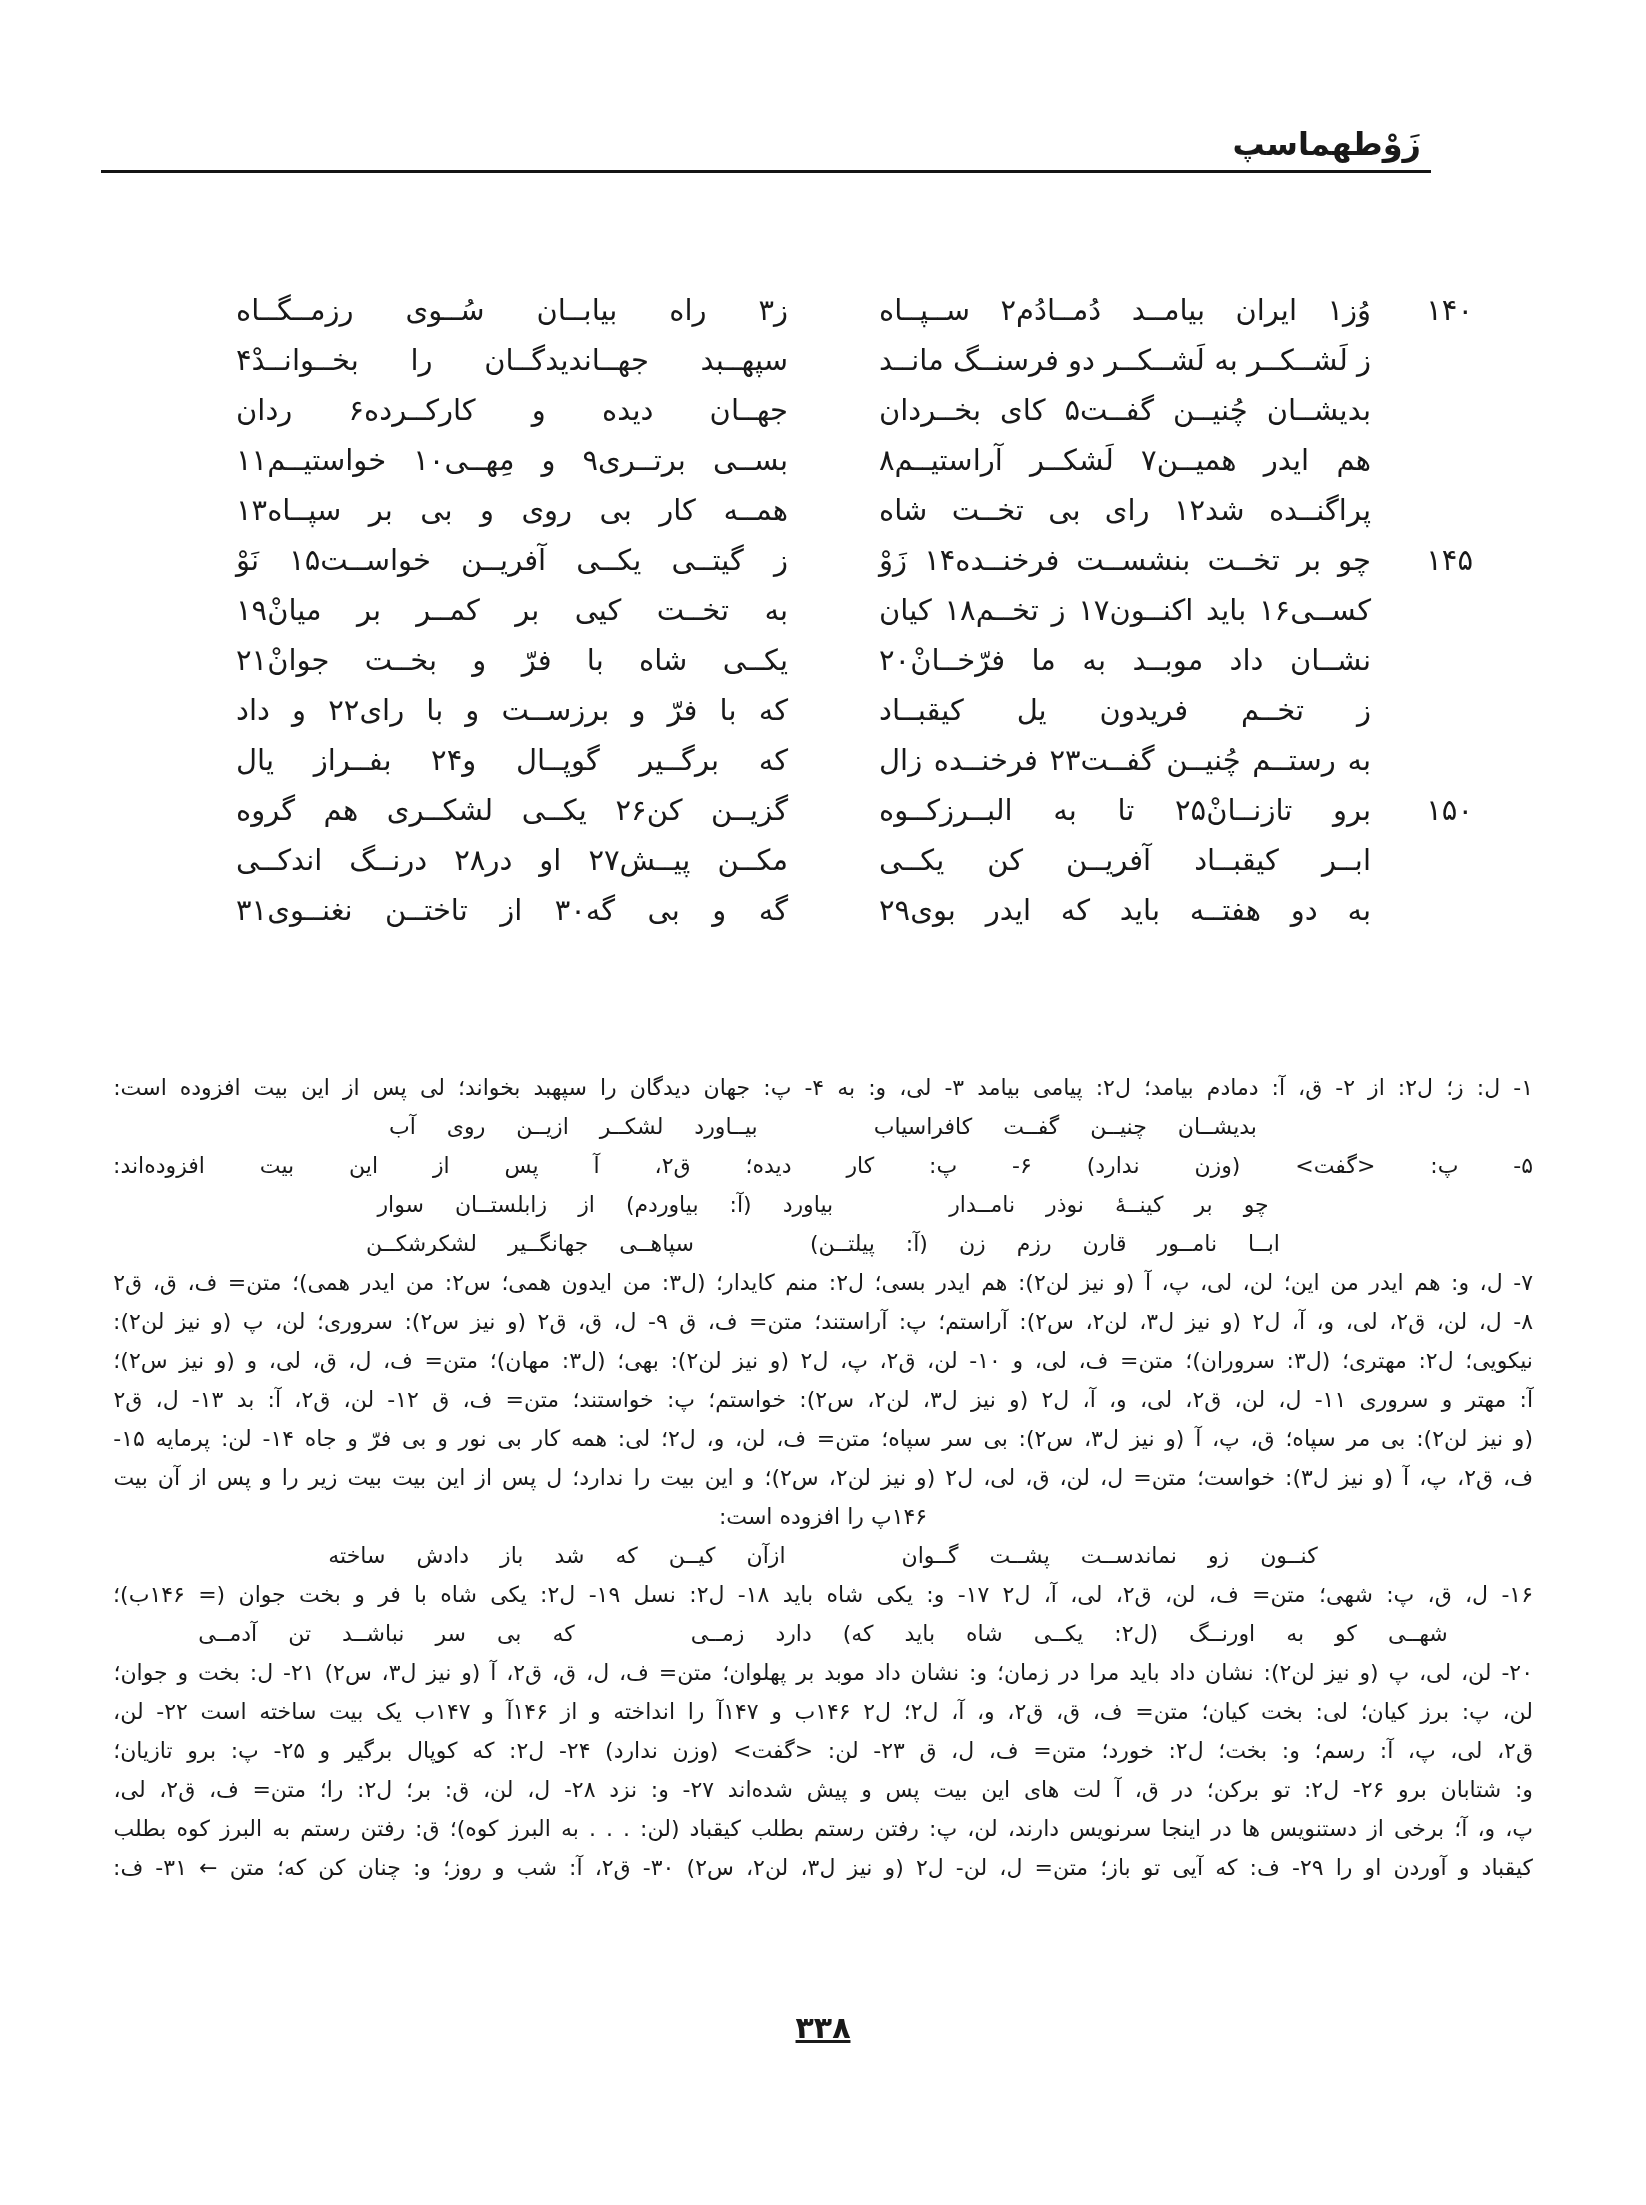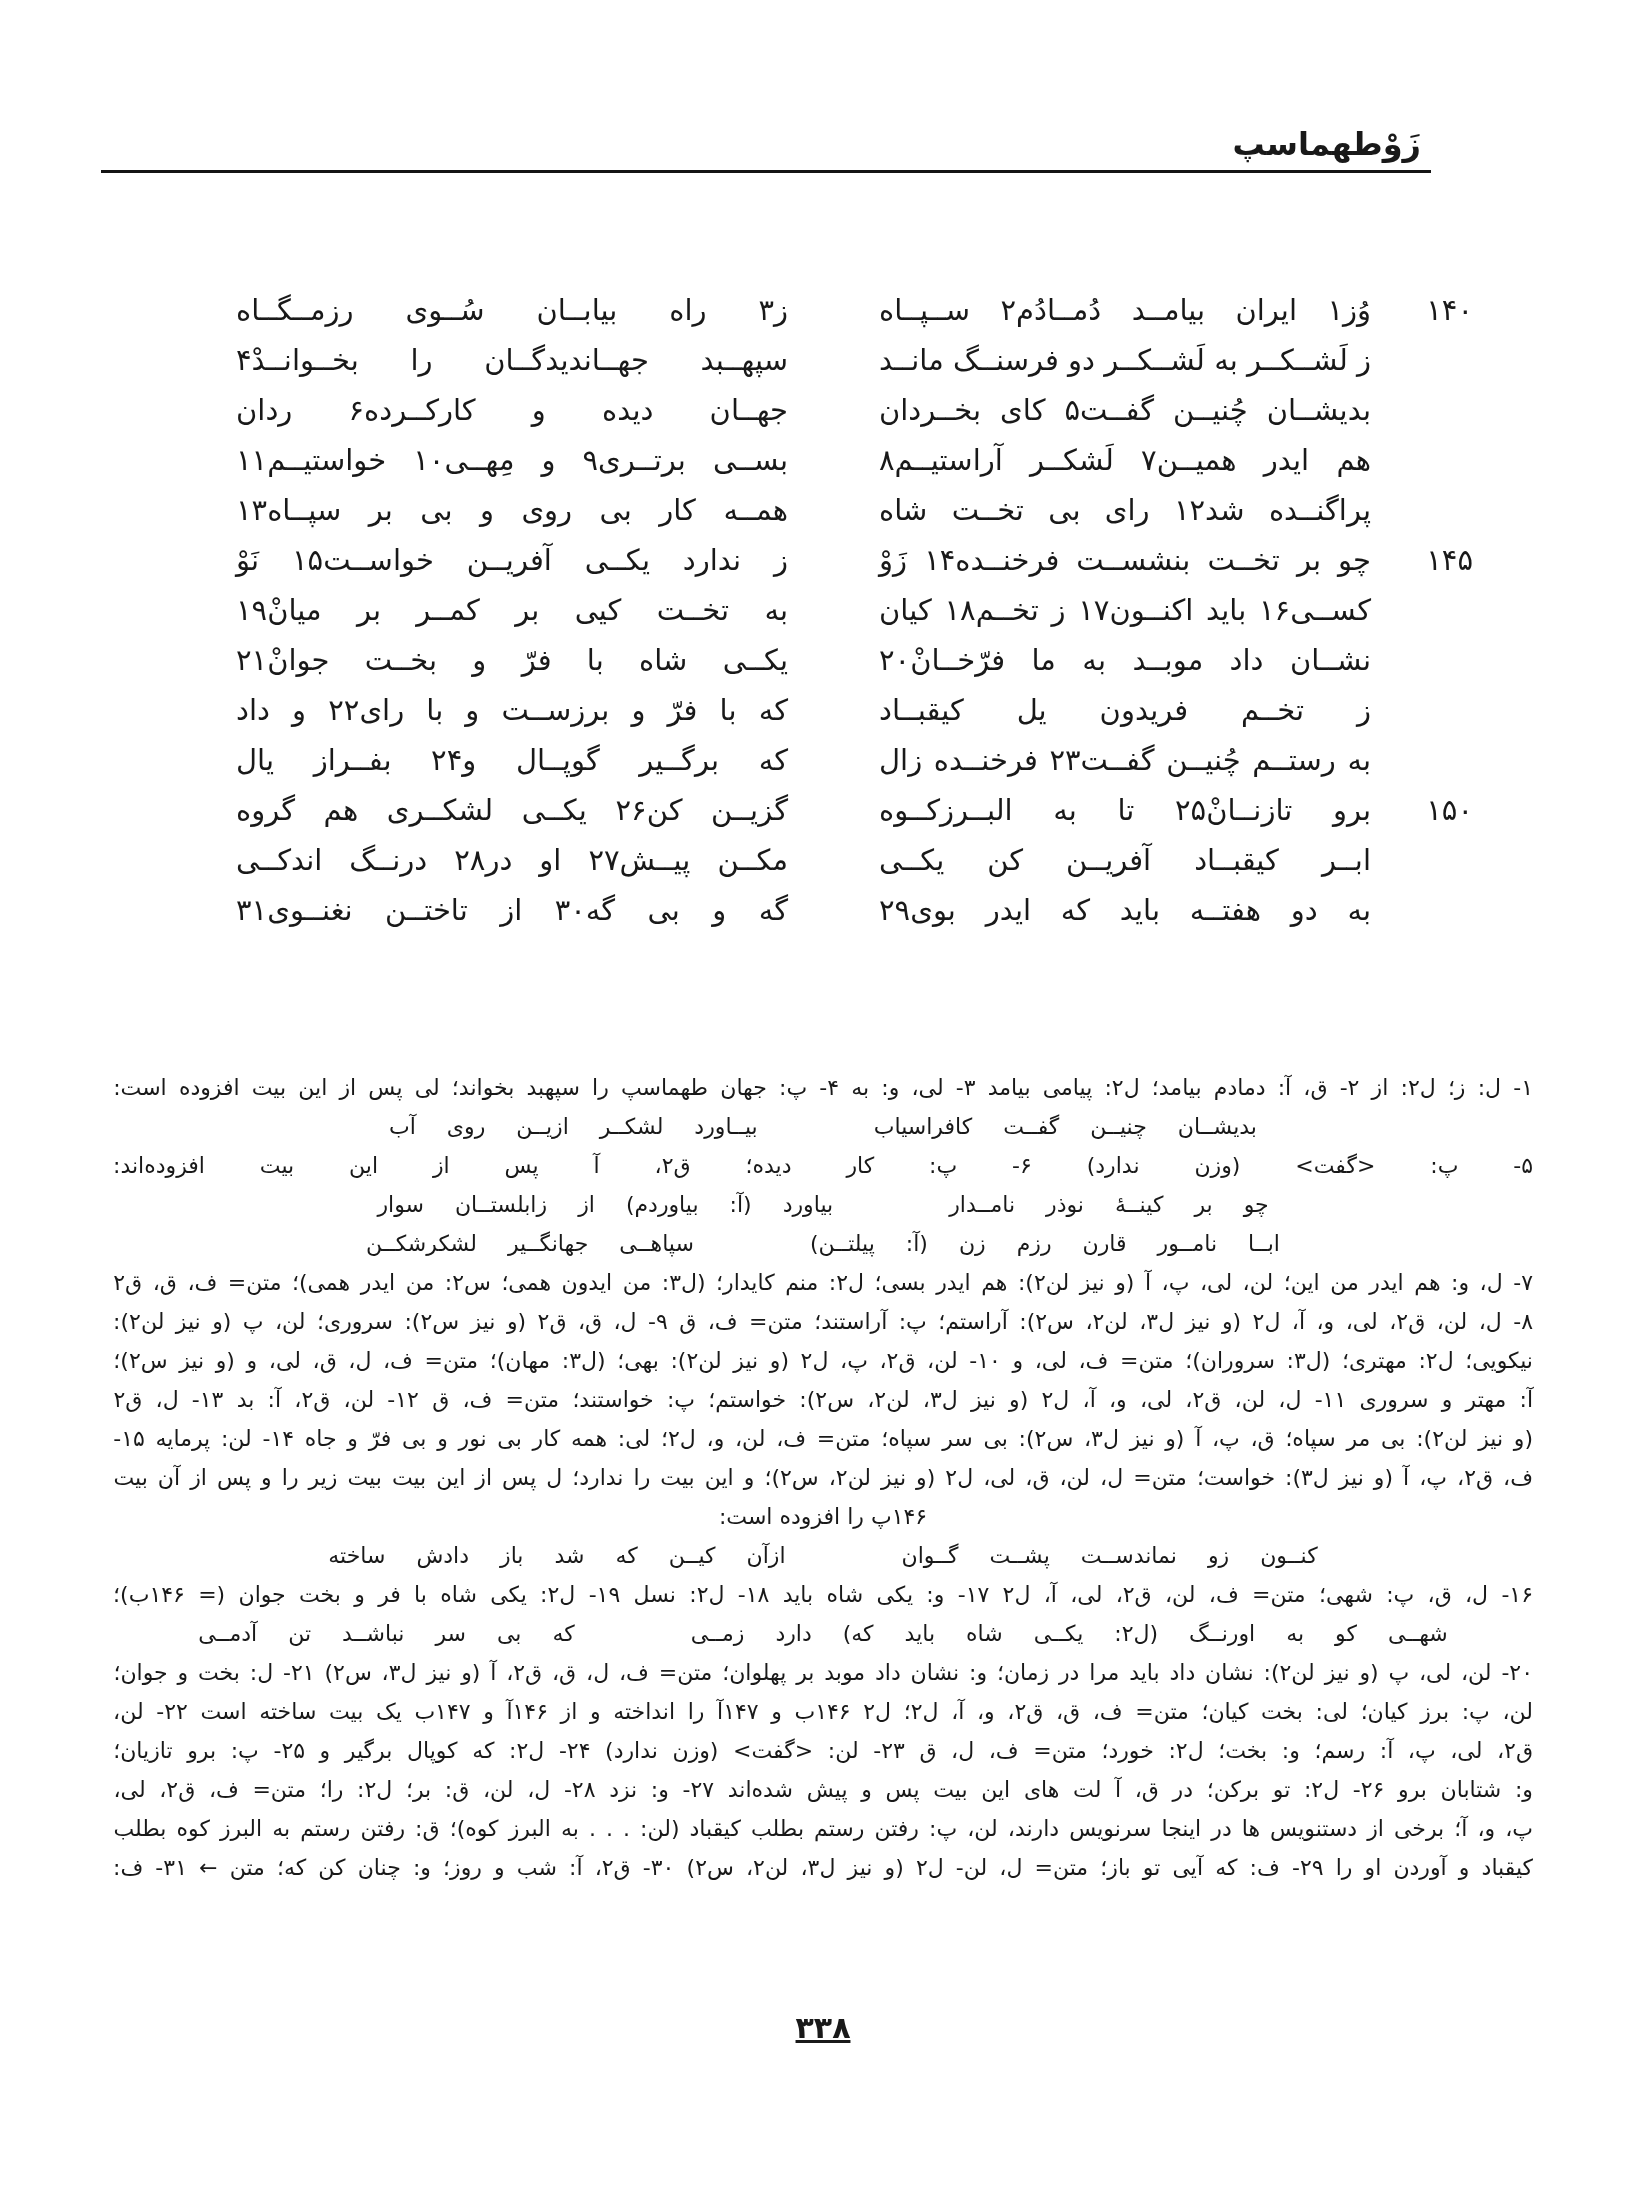--- a/index.html
+++ b/index.html
@@ -144,21 +144,21 @@
         <span class="hemi hemi-r">
           <span class="w">چو</span>
           <span class="w">بر</span>
           <span class="w">تخــت</span>
           <span class="w">بنشســت</span>
           <span class="w">فرخنــده۱۴</span>
           <span class="w">زَوْ</span>
         </span>
         <span class="hemi hemi-l">
           <span class="w">ز</span>
-          <span class="w">ندارد</span>
+          <span class="w">گیتــی</span>
           <span class="w">یکــی</span>
           <span class="w">آفریــن</span>
           <span class="w">خواســت۱۵</span>
           <span class="w">نَوْ</span>
         </span>
       </div>
       <div class="vrow">
         <span class="hemi hemi-r">
           <span class="w">کســی۱۶</span>
           <span class="w">باید</span>
@@ -306,21 +306,21 @@
         <span class="w">ل۲:</span>
         <span class="w">پیامی</span>
         <span class="w">بیامد</span>
         <span class="w">۳-</span>
         <span class="w">لی،</span>
         <span class="w">و:</span>
         <span class="w">به</span>
         <span class="w">۴-</span>
         <span class="w">پ:</span>
         <span class="w">جهان</span>
-        <span class="w">طهماسپ</span>
+        <span class="w">دیدگان</span>
         <span class="w">را</span>
         <span class="w">سپهبد</span>
         <span class="w">بخواند؛</span>
         <span class="w">لی</span>
         <span class="w">پس</span>
         <span class="w">از</span>
         <span class="w">این</span>
         <span class="w">بیت</span>
         <span class="w">افزوده</span>
         <span class="w">است:</span>

